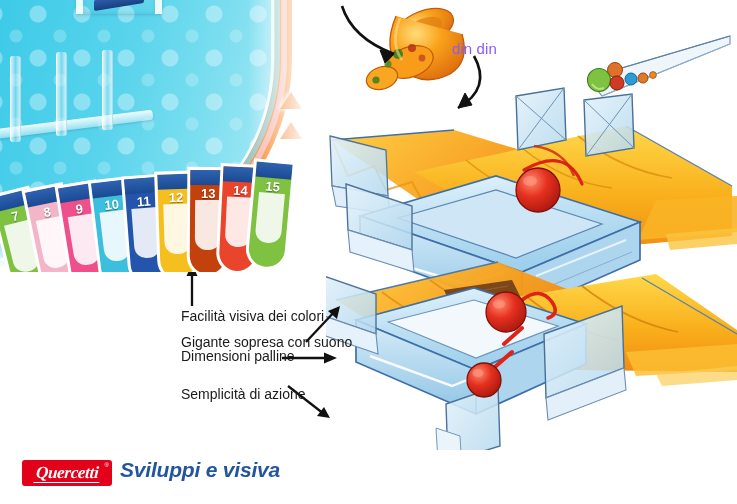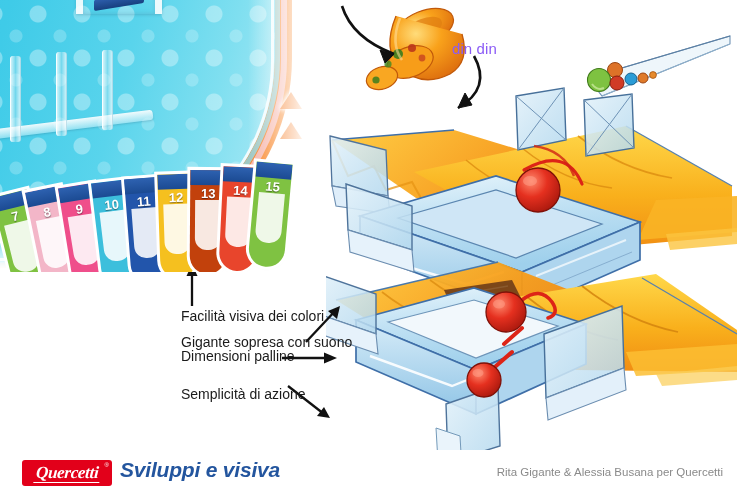--- a/index.html
+++ b/index.html
@@ -470,16 +470,15 @@
     <div class="ann" id="ann-2">Dimensioni palline</div>
     <div class="ann" id="ann-3">Semplicità di azione</div>
   </div>
 
   <div id="footer">
     <div id="logo-box">
       <span id="logo-text">Quercetti</span>
       <span id="logo-reg">®</span>
     </div>
     <div id="tagline">Sviluppi e visiva</div>
-    <div id="credit">Rita Gigante &amp; Alessia Busana per Quercetti</div>
   </div>
 
 </div>
 
 </body></html>

